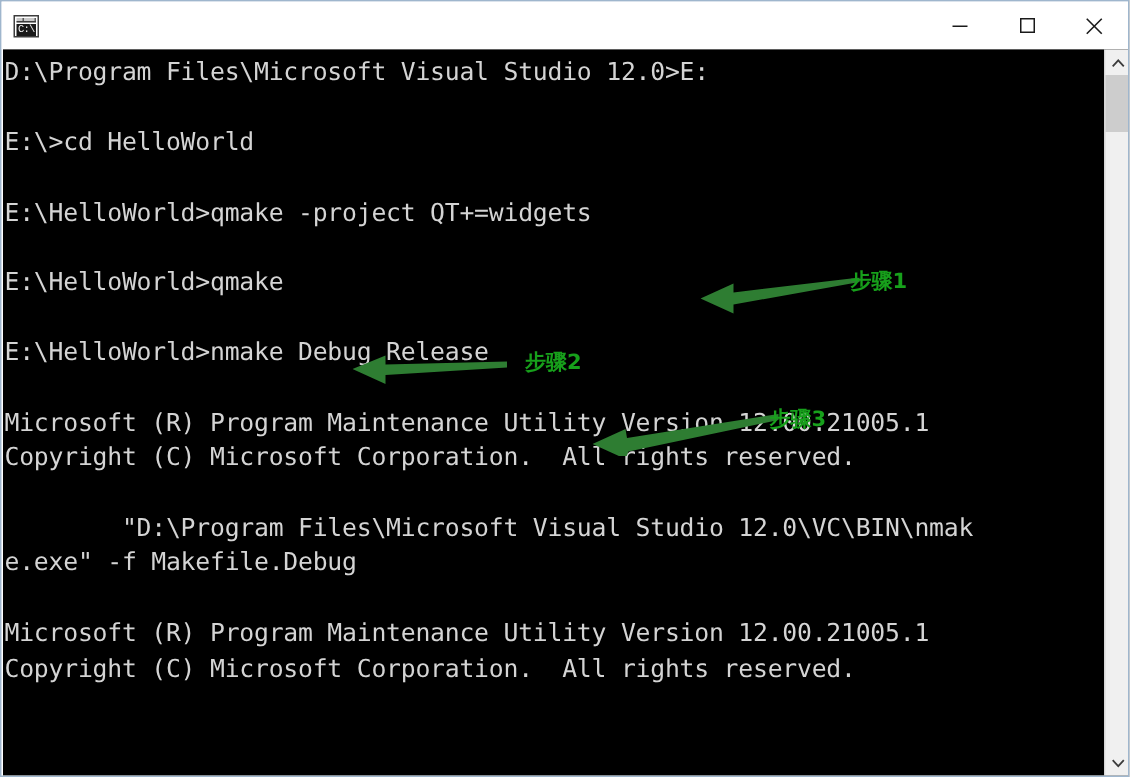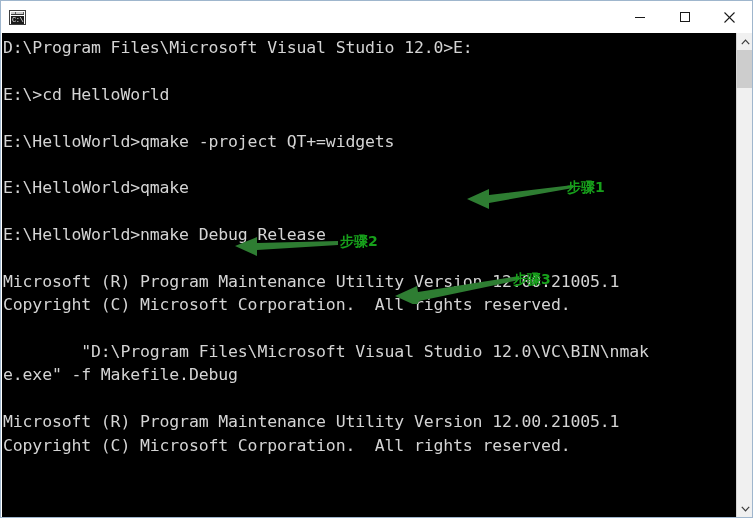--- a/index.html
+++ b/index.html
@@ -227,21 +227,21 @@
       <div id="annotations">
 
         <svg class="anno-arrow" style="left:447px; top:152px;" width="108" height="26" viewBox="0 0 108 26">
           <polygon points="0,14 22,4 22,10 106,0 106,3 22,18 22,24" fill="#2e7d32"></polygon>
         </svg>
         <div class="anno-label" style="left:547px; top:146px;">步骤1</div>
 
         <svg class="anno-arrow" style="left:215px; top:203px;" width="104" height="20" viewBox="0 0 104 20">
           <polygon points="0,10 22,1 22,7 103,5 103,9 22,14 22,20" fill="#2e7d32"></polygon>
         </svg>
-        <div class="anno-label" style="left:320px; top:200px;">步骤2</div>
+        <div class="anno-label" style="left:330px; top:200px;">步骤2</div>
 
         <svg class="anno-arrow" style="left:375px; top:243px;" width="125" height="28" viewBox="0 0 125 28">
           <polygon points="0,20 22,10 23,16 124,0 124,4 24,25 22,30" fill="#2e7d32"></polygon>
         </svg>
         <div class="anno-label" style="left:493px; top:238px;">步骤3</div>
 
       </div>
     </div>
 
     <div id="scrollbar">

